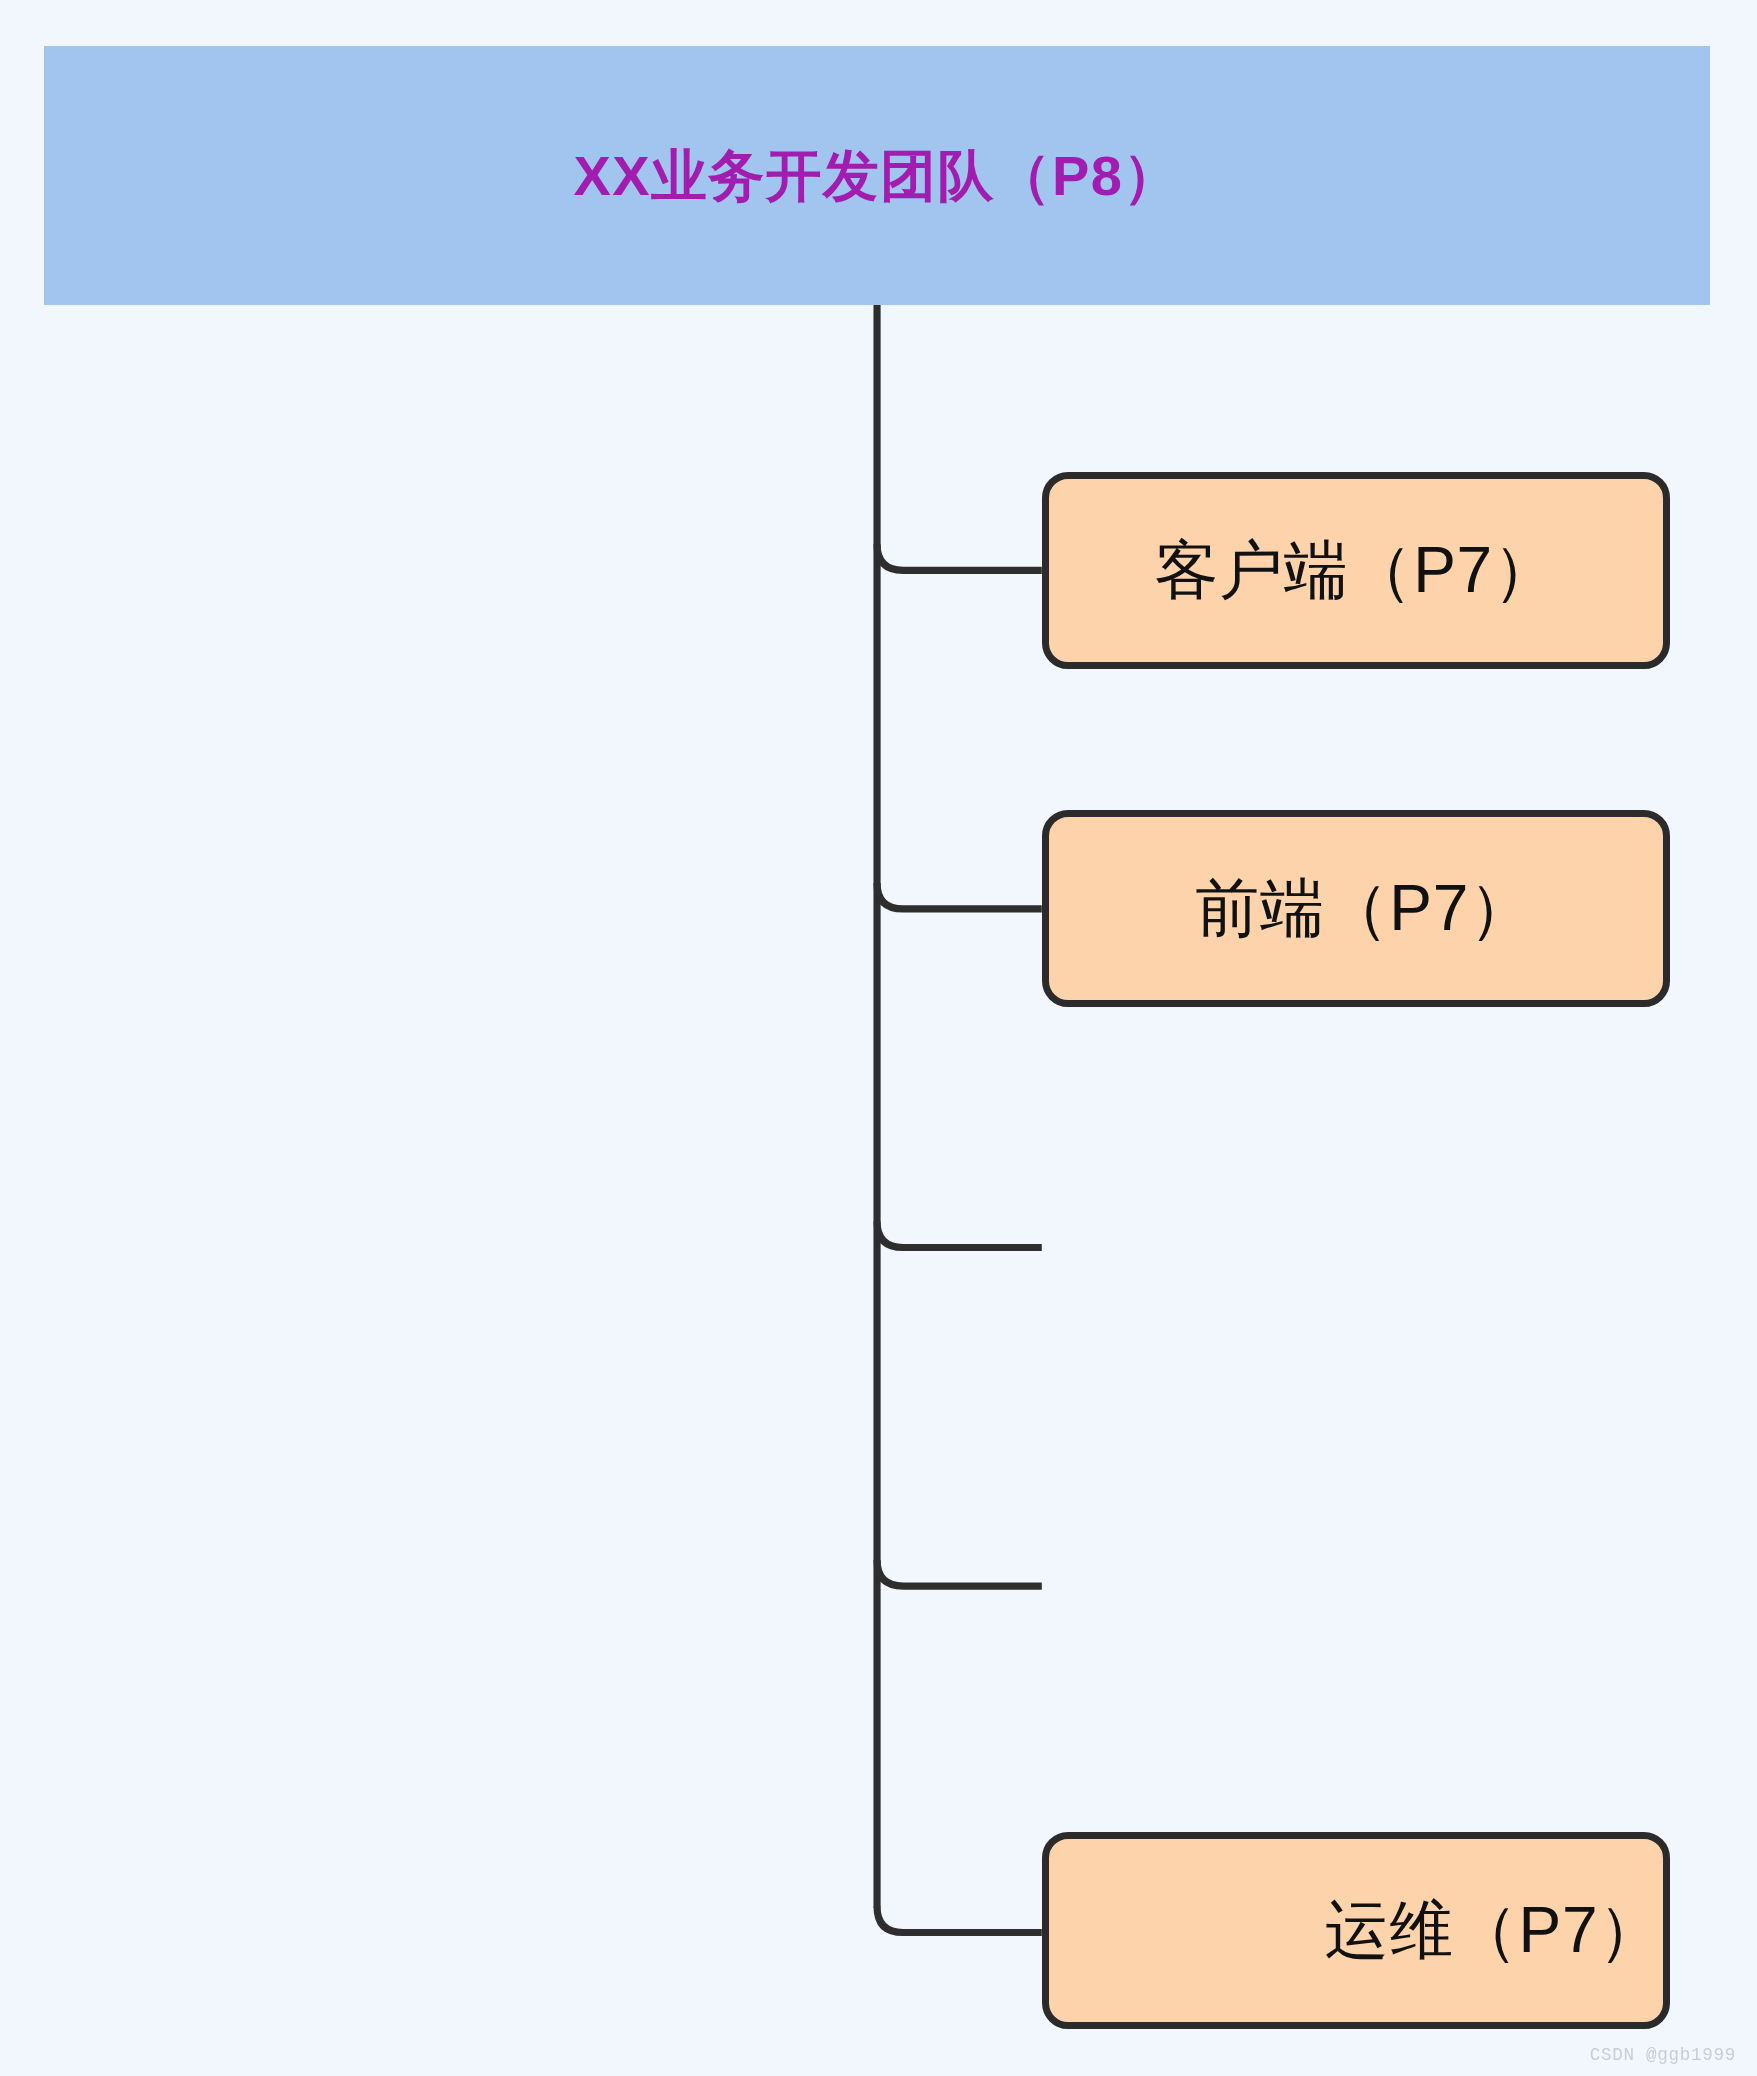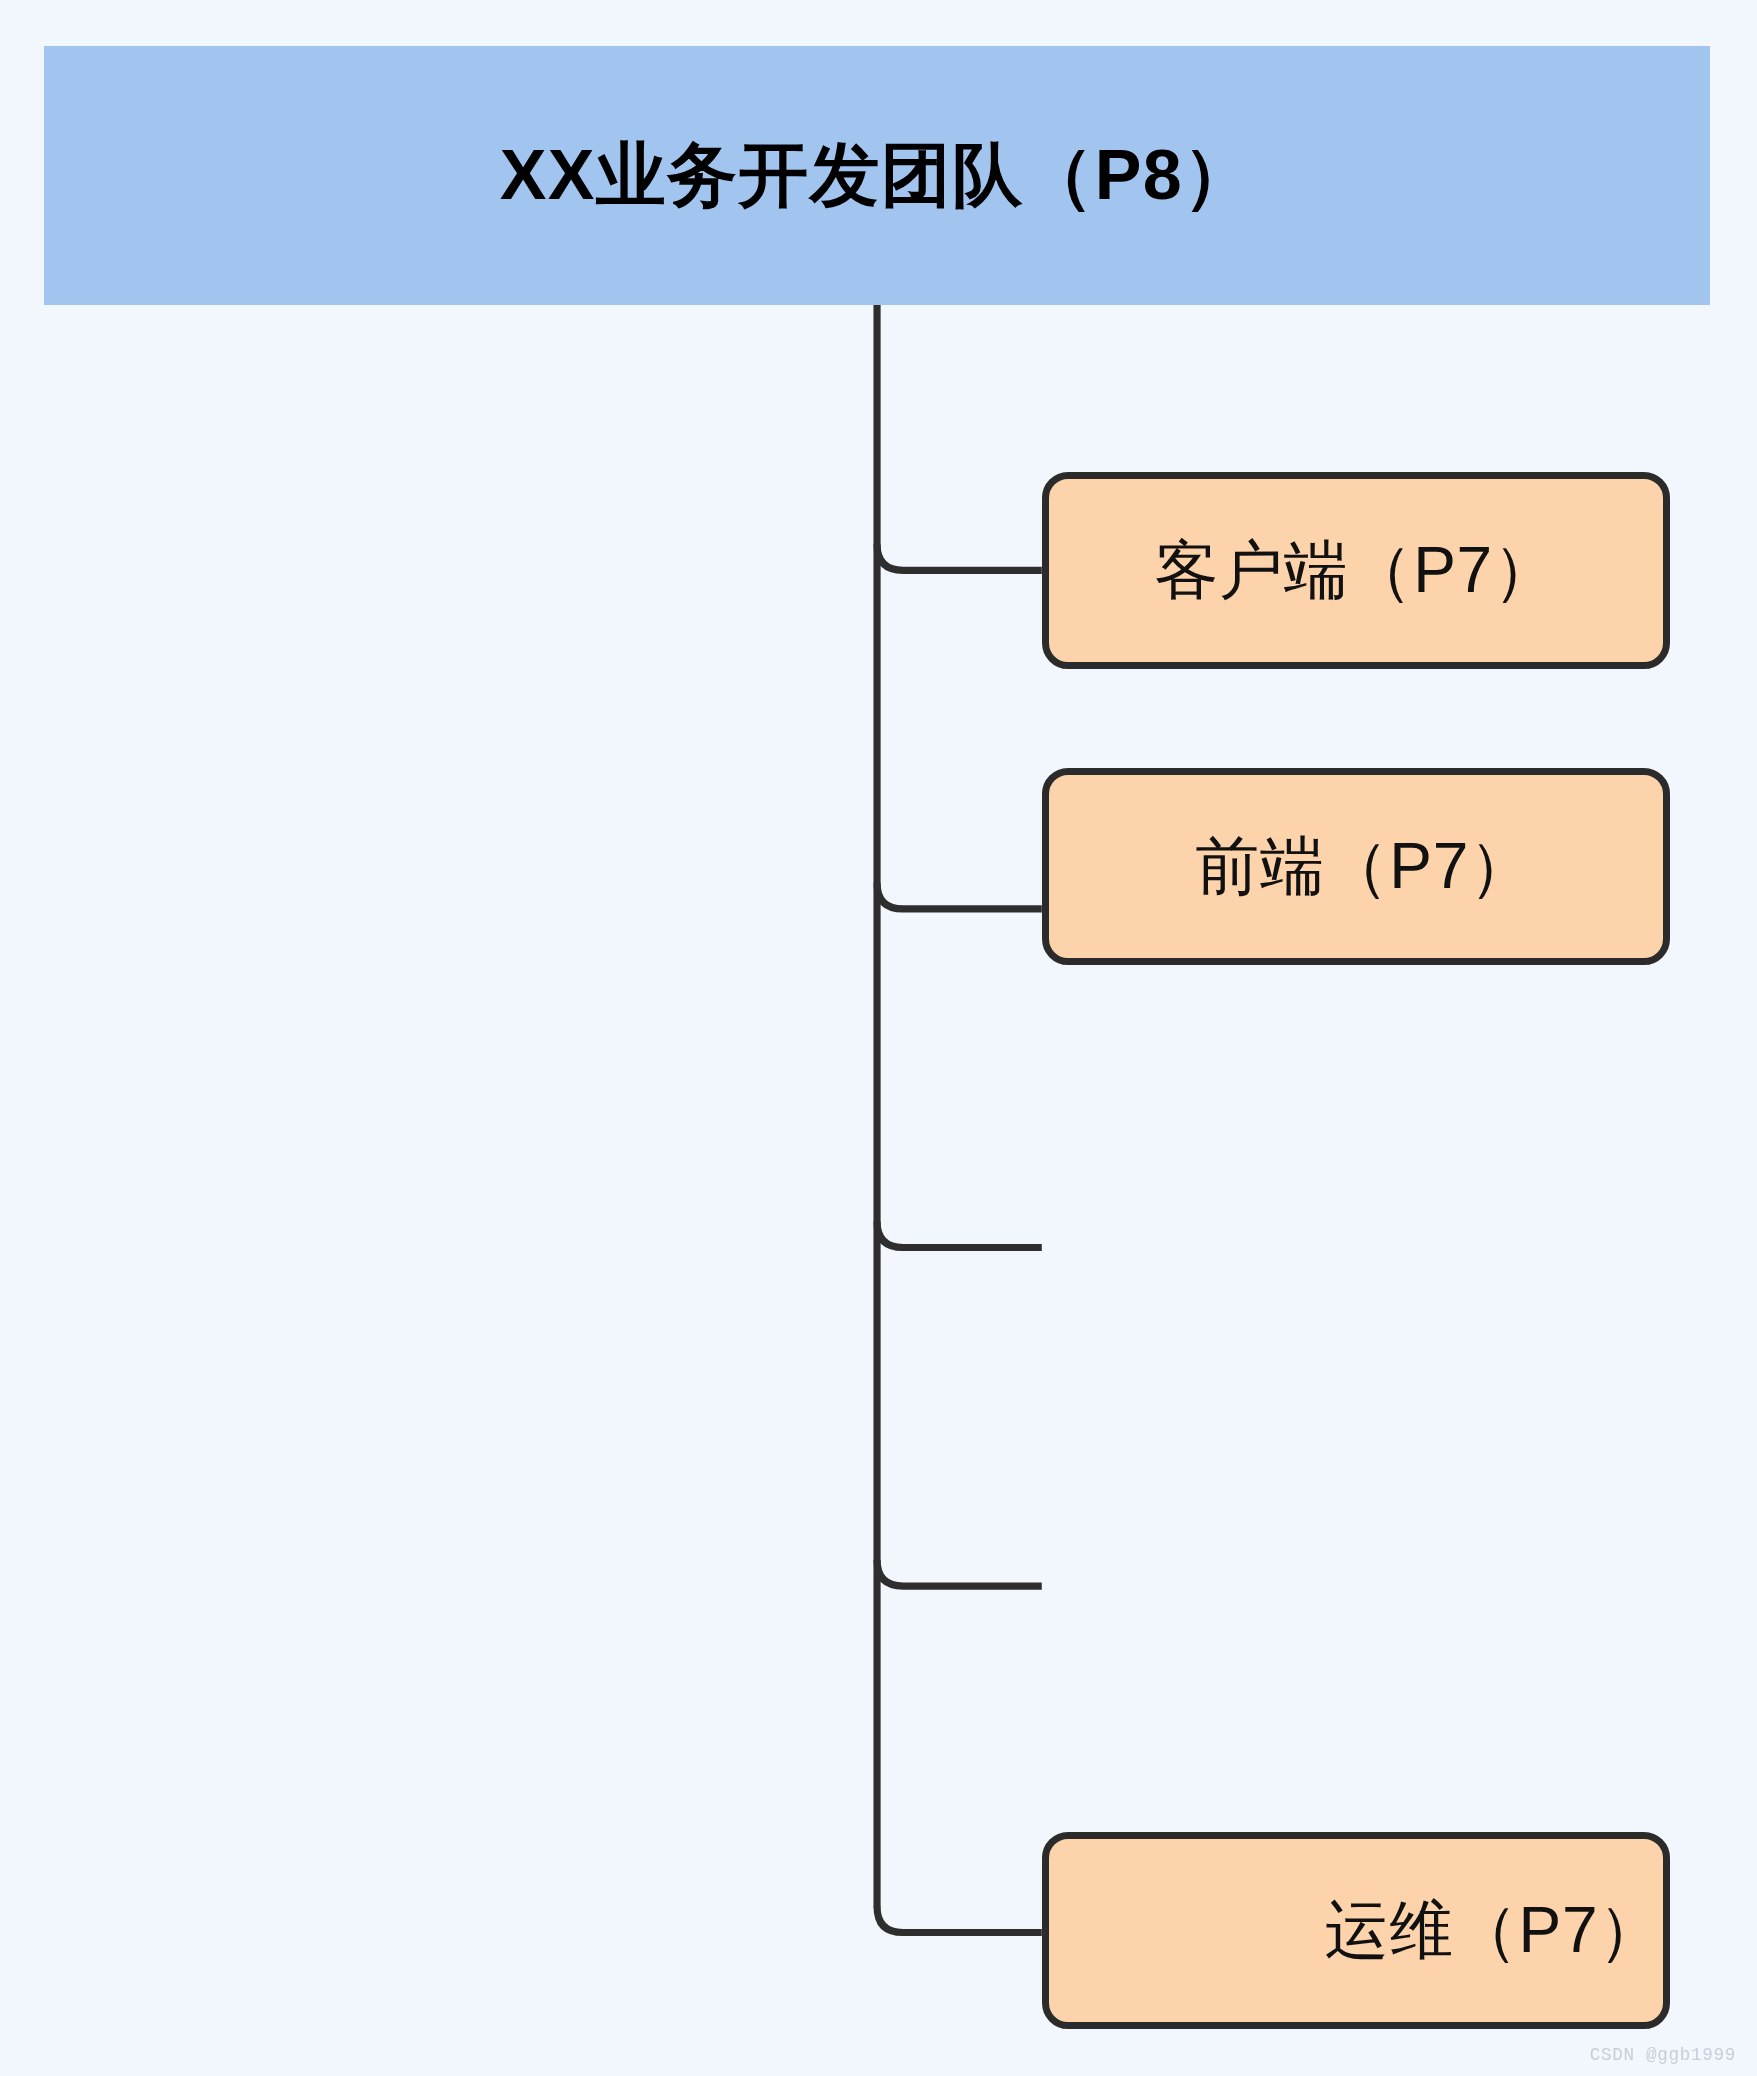--- a/index.html
+++ b/index.html
@@ -37,23 +37,23 @@
     top: 46px;
     width: 1666px;
     height: 259px;
     background: #A1C5EF;
     display: flex;
     align-items: center;
     justify-content: center;
     box-sizing: border-box;
   }
   #root-title {
-    font-size: 70px;
+    font-size: 56px;
     font-weight: bold;
-    color: #000000;
+    color: #a21caf;
     letter-spacing: 1.3px;
     line-height: 1.1;
     white-space: nowrap;
     text-align: center;
   }
 
   
   .child-node {
     position: absolute;
     left: 1042px;
@@ -70,21 +70,21 @@
   }
   .child-label {
     font-size: 64px;
     font-weight: 500;
     color: #111111;
     white-space: nowrap;
     letter-spacing: 0.7px;
   }
 
   #child-0 { top: 472px; justify-content: center; }
-  #child-1 { top: 768px; padding-left: 17px; }
+  #child-1 { top: 810px; padding-left: 17px; }
   #child-2 { top: 1149px; }
   #child-3 { top: 1487px; }
   #child-4 { top: 1832px; justify-content: flex-end; }
 
   
   #watermark {
     position: absolute;
     right: 22px;
     bottom: 11.7px;
     font-size: 17.6px;

